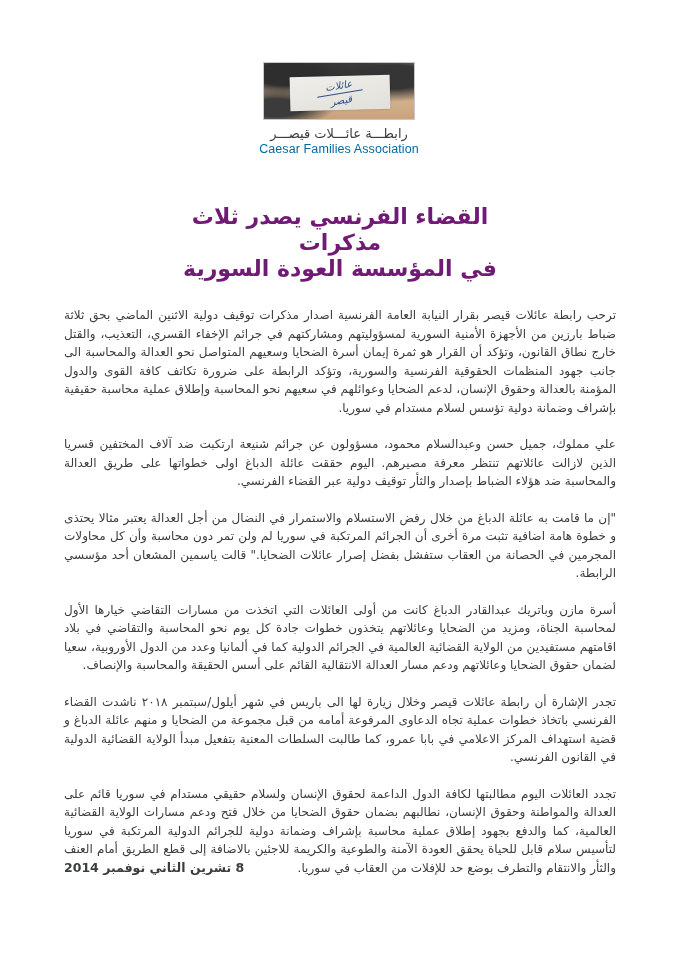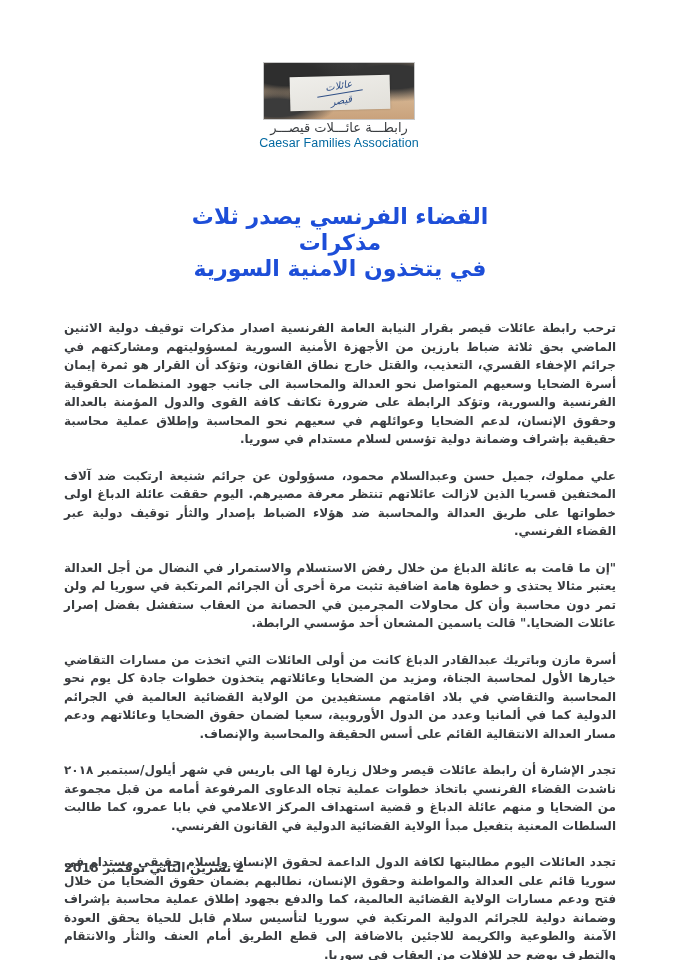--- a/index.html
+++ b/index.html
@@ -66,20 +66,21 @@
       transform: rotate(-8deg);
     }
     .logo-script .ln {
       display: block;
       width: 46px;
       height: 1px;
       margin: 1px auto;
       background: #2f4f86;
     }
     .logo-ar {
+      margin-top: 6px;
       font-size: 13px;
       line-height: 16px;
       color: #3a3d40;
       direction: rtl;
       letter-spacing: 1px;
     }
     .logo-en {
       font-family: "Liberation Sans", sans-serif;
       font-size: 12.5px;
       line-height: 15px;
@@ -90,39 +91,38 @@
     .title {
       position: absolute;
       left: 150px;
       top: 204px;
       width: 380px;
       direction: rtl;
       text-align: center;
       font-weight: bold;
       font-size: 22px;
       line-height: 26px;
-      color: #1d4ed8;
+      color: #701a75;
     }
     .title span { display: block; }
     
     .body {
       position: absolute;
       left: 64px;
       top: 306px;
       width: 552px;
       direction: rtl;
       text-align: justify;
       text-align-last: right;
       font-size: 12px;
       line-height: 18.5px;
       color: #3a3d40;
     }
     .body p {
-      margin: 13px 0 18px 0;
-      font-weight: bold;
+      margin: 0 0 18px 0;
     }
     
     .date {
       position: absolute;
       left: 64px;
       top: 860px;
       direction: rtl;
       font-size: 12.5px;
       font-weight: bold;
       color: #3a3d40;
@@ -142,27 +142,27 @@
           <span>قيصر</span>
         </div>
       </div>
     </div>
     <div class="logo-ar">رابطـــة عائـــلات قيصـــر</div>
     <div class="logo-en">Caesar Families Association</div>
   </div>
 
   <h1 class="title" style="margin:0;">
     <span>القضاء الفرنسي يصدر ثلاث مذكرات</span>
-    <span>في يتخذون الامنية السورية</span>
+    <span>في المؤسسة العودة السورية</span>
   </h1>
 
   <div class="body">
     <p>ترحب رابطة عائلات قيصر بقرار النيابة العامة الفرنسية اصدار مذكرات توقيف دولية الاثنين الماضي بحق ثلاثة ضباط بارزين من الأجهزة الأمنية السورية لمسؤوليتهم ومشاركتهم في جرائم الإخفاء القسري، التعذيب، والقتل خارج نطاق القانون، وتؤكد أن القرار هو ثمرة إيمان أسرة الضحايا وسعيهم المتواصل نحو العدالة والمحاسبة الى جانب جهود المنظمات الحقوقية الفرنسية والسورية، وتؤكد الرابطة على ضرورة تكاتف كافة القوى والدول المؤمنة بالعدالة وحقوق الإنسان، لدعم الضحايا وعوائلهم في سعيهم نحو المحاسبة وإطلاق عملية محاسبة حقيقية بإشراف وضمانة دولية تؤسس لسلام مستدام في سوريا.</p>
     <p>علي مملوك، جميل حسن وعبدالسلام محمود، مسؤولون عن جرائم شنيعة ارتكبت ضد آلاف المختفين قسريا الذين لازالت عائلاتهم تنتظر معرفة مصيرهم. اليوم حققت عائلة الدباغ اولى خطواتها على طريق العدالة والمحاسبة ضد هؤلاء الضباط بإصدار والثأر توقيف دولية عبر القضاء الفرنسي.</p>
     <p>"إن ما قامت به عائلة الدباغ من خلال رفض الاستسلام والاستمرار في النضال من أجل العدالة يعتبر مثالا يحتذى و خطوة هامة اضافية تثبت مرة أخرى أن الجرائم المرتكبة في سوريا لم ولن تمر دون محاسبة وأن كل محاولات المجرمين في الحصانة من العقاب ستفشل بفضل إصرار عائلات الضحايا." قالت ياسمين المشعان أحد مؤسسي الرابطة.</p>
     <p>أسرة مازن وباتريك عبدالقادر الدباغ كانت من أولى العائلات التي اتخذت من مسارات التقاضي خيارها الأول لمحاسبة الجناة، ومزيد من الضحايا وعائلاتهم يتخذون خطوات جادة كل يوم نحو المحاسبة والتقاضي في بلاد اقامتهم مستفيدين من الولاية القضائية العالمية في الجرائم الدولية كما في ألمانيا وعدد من الدول الأوروبية، سعيا لضمان حقوق الضحايا وعائلاتهم ودعم مسار العدالة الانتقالية القائم على أسس الحقيقة والمحاسبة والإنصاف.</p>
     <p>تجدر الإشارة أن رابطة عائلات قيصر وخلال زيارة لها الى باريس في شهر أيلول/سبتمبر ٢٠١٨ ناشدت القضاء الفرنسي باتخاذ خطوات عملية تجاه الدعاوى المرفوعة أمامه من قبل مجموعة من الضحايا و منهم عائلة الدباغ و قضية استهداف المركز الاعلامي في بابا عمرو، كما طالبت السلطات المعنية بتفعيل مبدأ الولاية القضائية الدولية في القانون الفرنسي.</p>
     <p>تجدد العائلات اليوم مطالبتها لكافة الدول الداعمة لحقوق الإنسان ولسلام حقيقي مستدام في سوريا قائم على العدالة والمواطنة وحقوق الإنسان، نطالبهم بضمان حقوق الضحايا من خلال فتح ودعم مسارات الولاية القضائية العالمية، كما والدفع بجهود إطلاق عملية محاسبة بإشراف وضمانة دولية للجرائم الدولية المرتكبة في سوريا لتأسيس سلام قابل للحياة يحقق العودة الآمنة والطوعية والكريمة للاجئين بالاضافة إلى قطع الطريق أمام العنف والثأر والانتقام والتطرف بوضع حد للإفلات من العقاب في سوريا.</p>
   </div>
 
-  <div class="date">2 تشرين الثاني نوفمبر 2018</div>
+  <div class="date">8 تشرين الثاني نوفمبر 2014</div>
 
 </div>
 
 </body></html>

